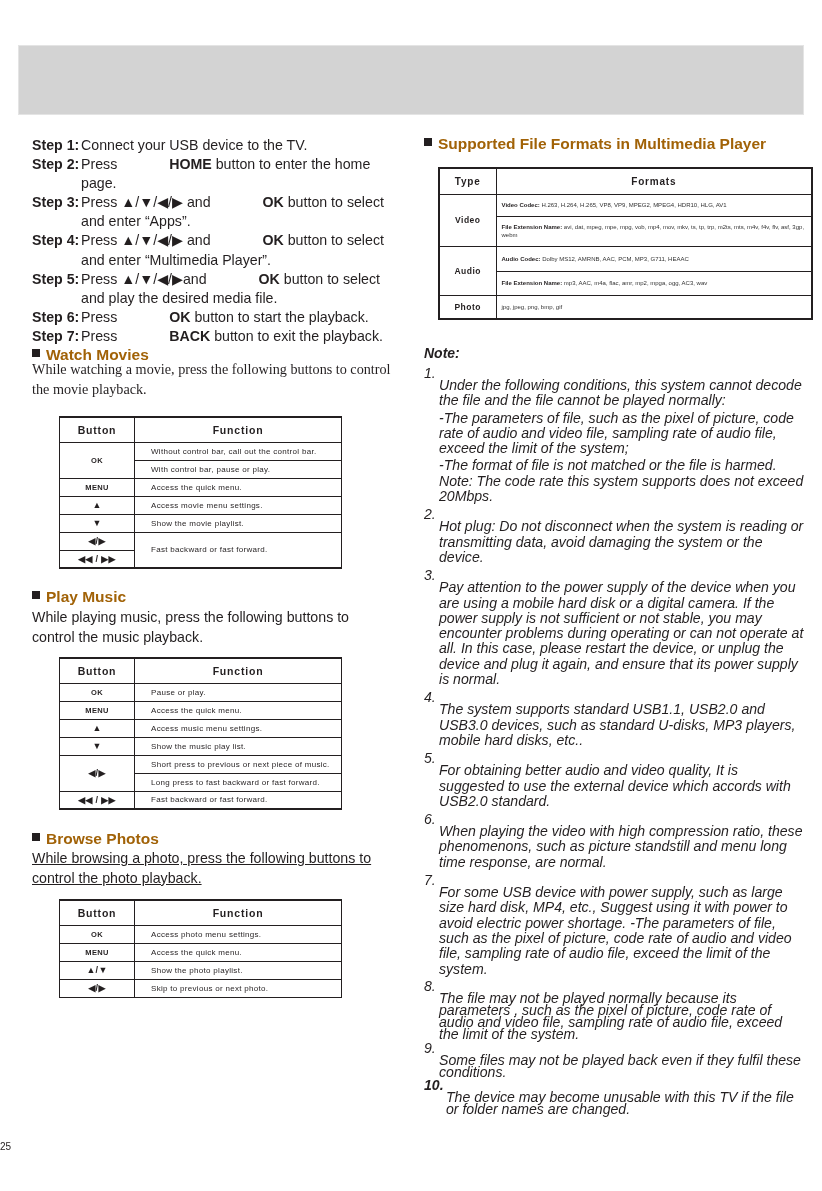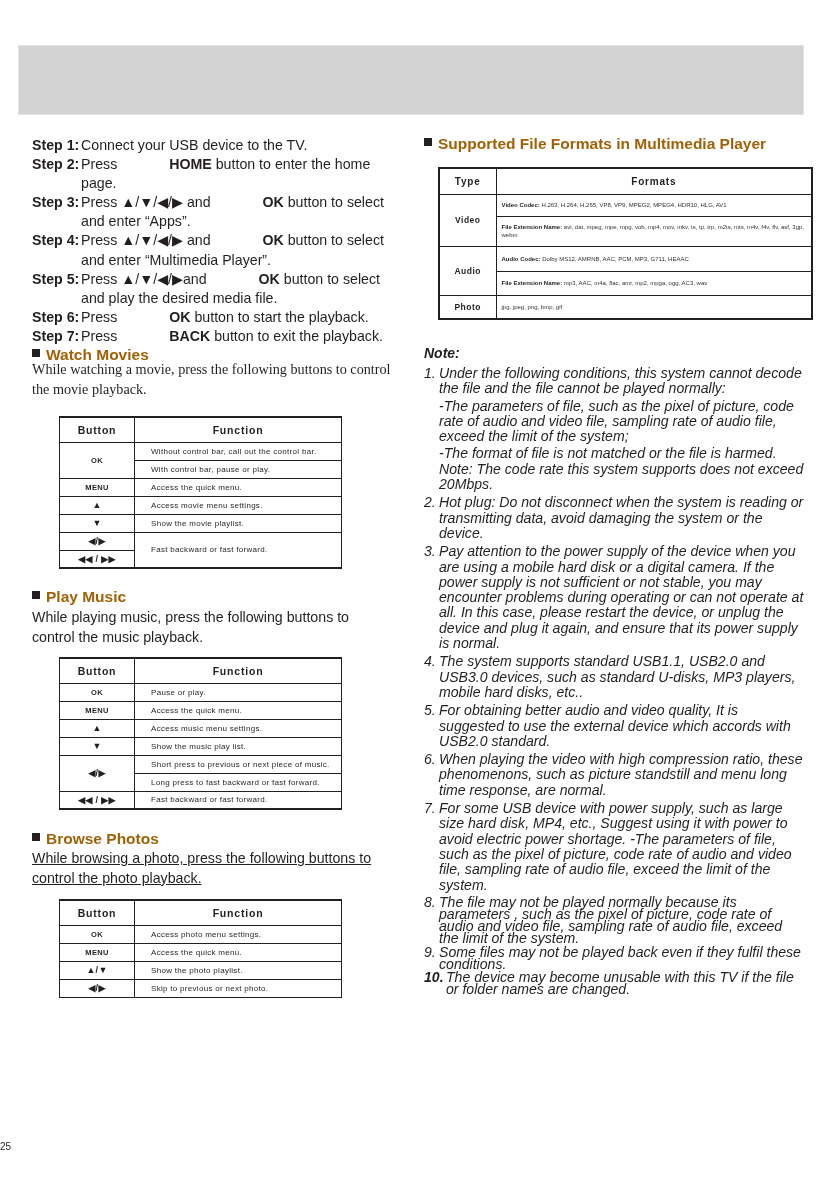--- a/index.html
+++ b/index.html
@@ -37,21 +37,21 @@
   .fmt td.type { width: 57px; text-align: center; font-weight: bold; font-size: 8.5px; letter-spacing: 0.5px; }
   .fmt td.val { font-size: 6px; padding: 3px 5px; line-height: 8px; height: 22px; color: #333; }
   .fmt td.val b { color: #231f20; }
 
   
   .note-title { position: absolute; left: 424px; top: 345px; font-weight: bold; font-style: italic; font-size: 14px; }
   .notes { position: absolute; left: 424px; top: 366px; width: 380px; font-style: italic; font-size: 14.1px; line-height: 15.3px; }
   .note { display: flex; margin-bottom: 3px; }
   .note .num { flex: none; width: 15px; }
   .note.n10 .num { width: 22px; font-weight: bold; }
-  .note .body { flex: 1; }
+  .note .body { flex: 1; margin-top: 12px; }
   .note .para { margin-top: 2px; }
   .note.tight { line-height: 12.2px; margin-bottom: 1px; }
 
   .page-num { position: absolute; left: 0; width: 800px; text-align: left; top: 1141px; font-size: 10px; color: #231f20; }
 </style>
 </head>
 <body>
 
 <div class="header-band"></div>
 

